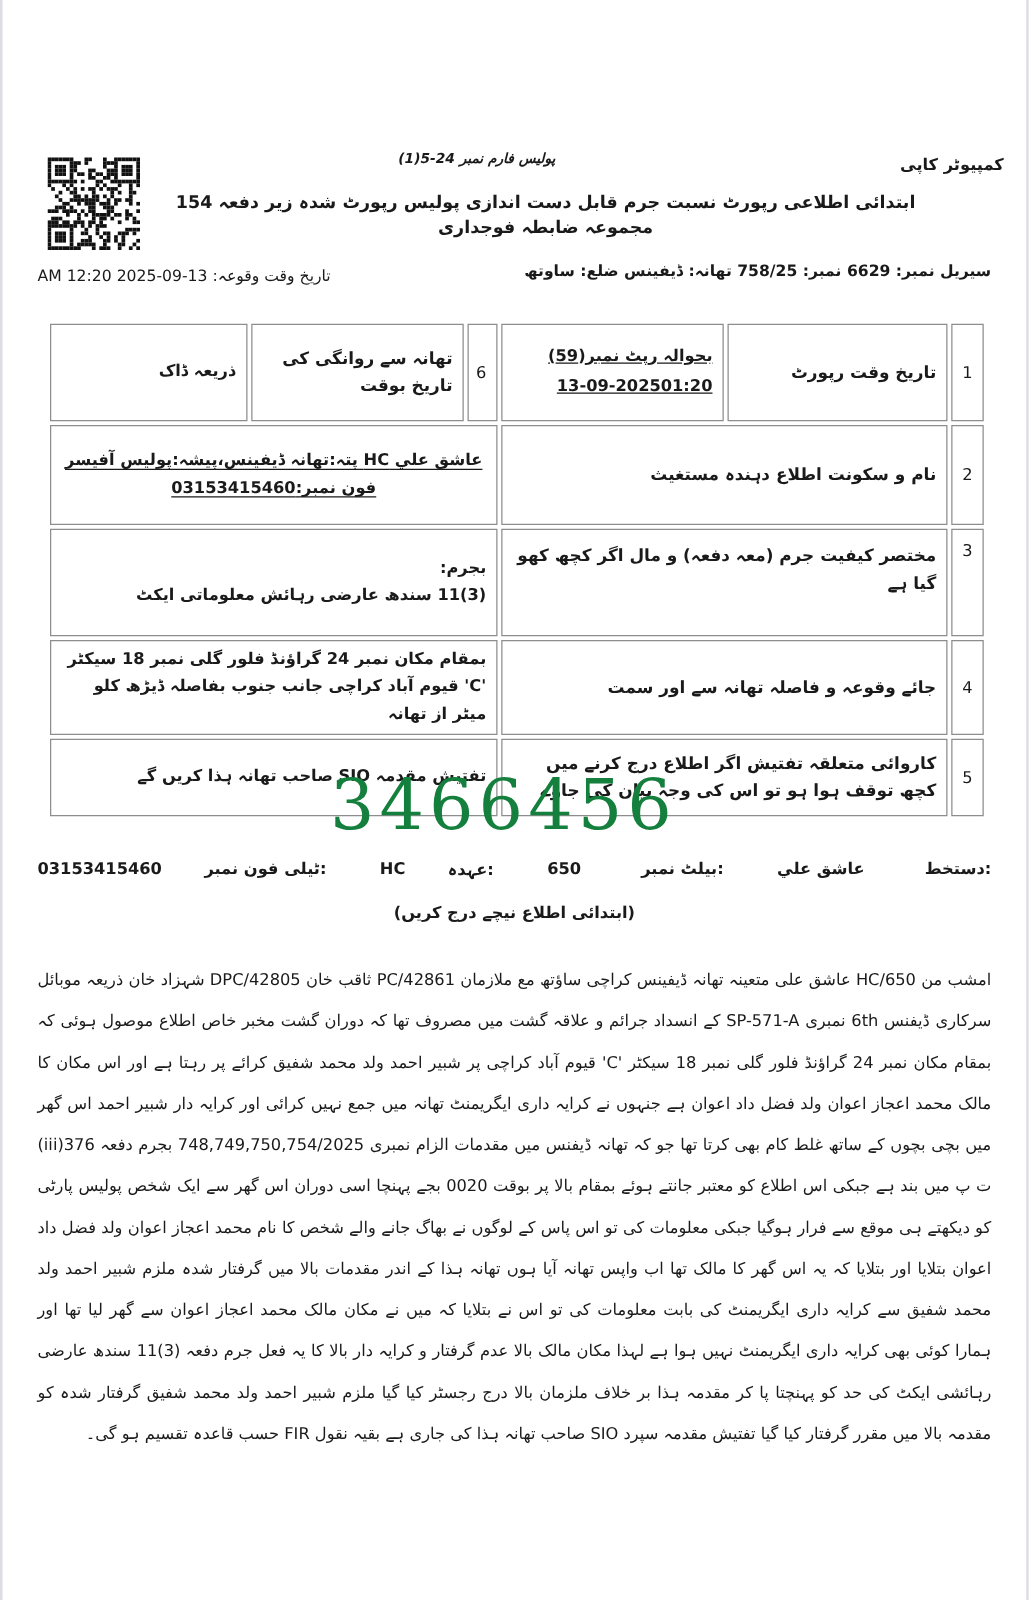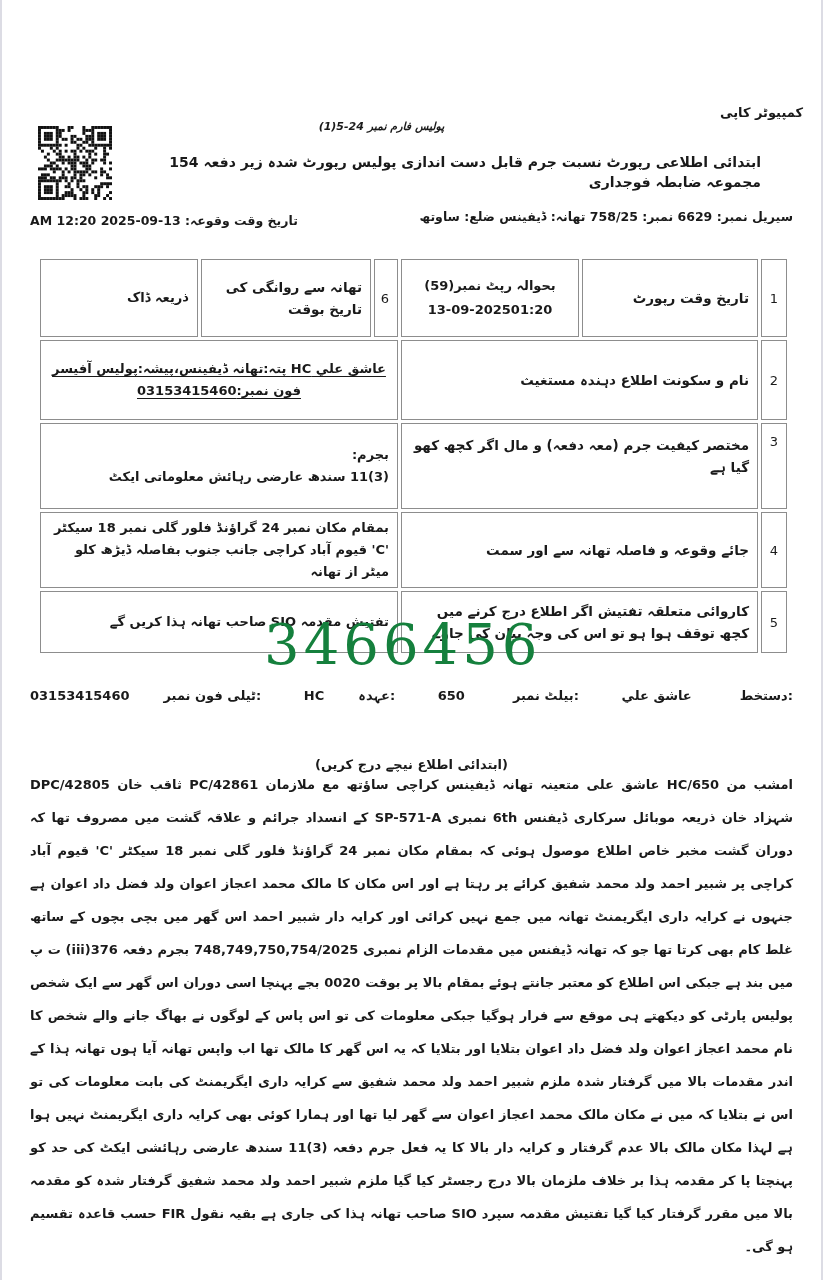--- a/index.html
+++ b/index.html
@@ -6,59 +6,59 @@
   html,body { background:#f4f4f6; }
   body { font-family:"DejaVu Sans", sans-serif; color:#1a1a1a; }
   .page {
     position:relative; width:823px; height:1280px; margin:0 auto;
     background:#ffffff; overflow:hidden;
     border-left:2px solid #dcdce4; border-right:2px solid #dcdce4;
   }
   .rtl { direction:rtl; unicode-bidi:plaintext; }
 
   
-  .computer-copy { position:absolute; top:105px; right:18px; font-size:13px; font-weight:700;margin-left:11px; }
+  .computer-copy { position:absolute; top:125px; right:18px; font-size:13px; font-weight:700;margin-left:11px; }
   .form-title   { position:absolute; top:120px; left:0; right:60px; text-align:center; font-size:11px; font-weight:700;font-style:italic; }
-  .form-subtitle{ position:absolute; top:152px; left:110px; right:60px; text-align:right; font-size:14px; font-weight:700; line-height:20px; }
+  .form-subtitle{ position:absolute; top:152px; left:110px; right:60px; text-align:center; font-size:14px; font-weight:700; line-height:20px; }
   .qr { position:absolute; top:114px; left:36px; width:74px; height:98px; }
   .meta-row { position:absolute; top:205px; left:28px; right:28px; display:flex; justify-content:space-between; align-items:flex-start; }
   .serial-line { font-size:12.5px; font-weight:700; text-align:right; padding-top:4px; }
-  .occurrence  { font-size:12.5px; font-weight:700; padding-top:8px; }
+  .occurrence  { font-size:12.5px; font-weight:400; padding-top:8px; }
 
   
   table.fir {
     position:absolute; top:256px; left:35px; width:753px;
     border-collapse:separate; border-spacing:3px; table-layout:fixed;
     direction:rtl; font-size:13px;
   }
   table.fir td { border:1px solid #8d8d8d; vertical-align:middle; padding:4px 8px; background:#fff; }
   td.cell-no { text-align:center; font-size:13px; padding:4px 2px; }
   td.cell-label { font-weight:700; text-align:right; font-size:13.5px; line-height:22px; }
   td.cell-value { font-weight:700; text-align:right; line-height:22px;margin-top:44px; }
-  td.cell-ref { text-align:center; font-weight:700; line-height:24px; }
+  td.cell-ref { text-align:right; font-weight:700; line-height:24px;text-decoration:underline; }
   .underlined { text-decoration:underline; text-underline-offset:3px; }
 
   
   .watermark {
     position:absolute; top:612px; left:262px; width:270px;
     font-family:"DejaVu Serif", serif; font-size:56px; color:#15803d;
     letter-spacing:4px; pointer-events:none; z-index:5;
   }
 
   
   .sig-row { position:absolute; top:688px; left:28px; right:28px; display:flex; flex-direction:row-reverse;
              justify-content:space-between; font-size:13px; font-weight:700; }
   .sig-pair { display:flex; flex-direction:row-reverse; gap:48px; }
   .sig-pair.tight { gap:34px; }
-  .fill-note { position:absolute; top:722px; left:0; right:0; text-align:center; font-size:13px; font-weight:700;margin-top:35px; }
+  .fill-note { position:absolute; top:722px; left:0; right:0; text-align:center; font-size:13px; font-weight:700; }
 
   
   .body-text {
     position:absolute; top:768px; left:28px; right:28px;
-    direction:rtl; text-align:justify; font-size:13px; font-weight:700; line-height:33px;
+    direction:rtl; text-align:justify; font-size:13px; font-weight:400; line-height:33px;
   }
   .footer { position:absolute; top:1128px; left:0; right:30px; text-align:center; font-size:12.5px; font-weight:700; line-height:26px; }
 </style>
 </head>
 <body>
 
 <div class="page">
 
   <div class="computer-copy rtl">کمپیوٹر کاپی</div>
   <div class="form-title rtl">پولیس فارم نمبر 24-5(1)</div>

